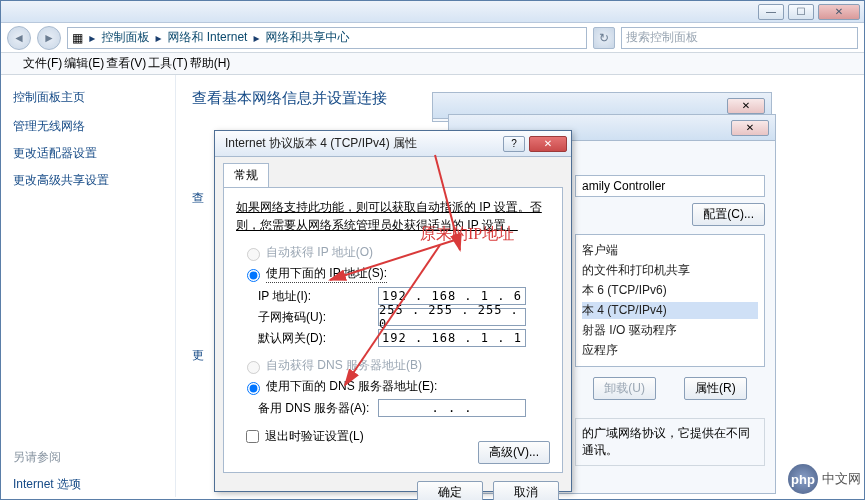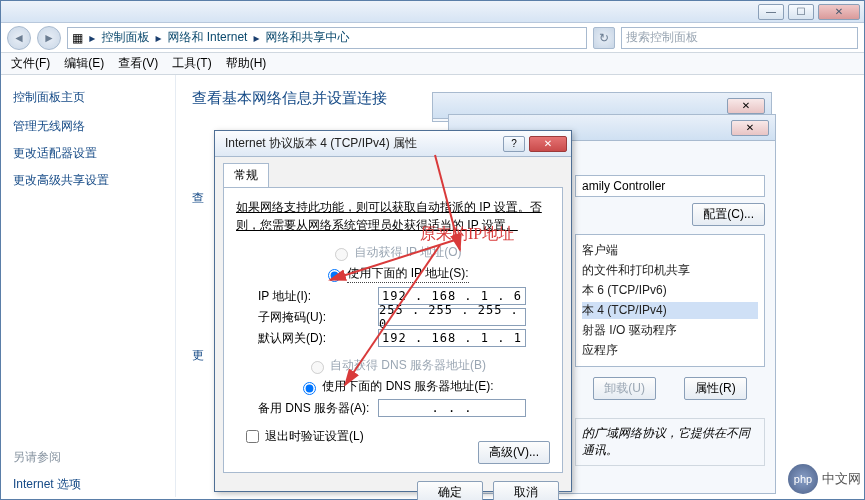--- a/index.html
+++ b/index.html
@@ -9,21 +9,21 @@
 .main-win { position: absolute; left: 0; top: 0; width: 865px; height: 500px; border: 1px solid #5a7ea8; background: #fff; }
 .titlebar { height: 22px; background: linear-gradient(#eef3fa,#d6e4f4); display: flex; justify-content: flex-end; align-items: center; padding-right: 4px; gap: 4px; border-bottom:1px solid #b8c8dc;}
 .winbtn { width: 26px; height: 16px; border:1px solid #8a9fb8; border-radius:2px; background:linear-gradient(#f8fbff,#d8e4f0); display:inline-flex; align-items:center; justify-content:center; font-size:10px; color:#45586e;}
 .winbtn.close{ width:42px; background:linear-gradient(#f0c8c8,#d99a9a);}
 .navbar { height:30px; display:flex; align-items:center; padding:0 6px; gap:6px; border-bottom:1px solid #d0d8e0;}
 .navarrow{width:24px;height:24px;border-radius:12px;background:radial-gradient(#e8eef6,#c8d6e6);border:1px solid #a8bacf;display:inline-flex;align-items:center;justify-content:center;color:#6b7d92;}
 .addr{flex:0 0 520px;height:22px;border:1px solid #a8bacf;display:flex;align-items:center;padding:0 4px;gap:6px;}
 .addr .crumb{color:#0c4a6e;}
 .addr .sep{color:#1a3e6e;}
 .search{flex:1;height:22px;border:1px solid #a8bacf;display:flex;align-items:center;padding:0 4px;color:#9aa6b3;}
-.menubar{height:22px;display:flex;align-items:center;gap:14px;padding:0 10px;background:#f7f9fc;border-bottom:1px solid #d0d8e0;}
+.menubar{height:22px;display:flex;align-items:center;gap:2px;padding:0 22px;background:#f7f9fc;border-bottom:1px solid #d0d8e0;}
 .content{display:flex;height:calc(100% - 76px);}
 .sidebar{width:175px;padding:14px 12px;color:#154a86;border-right:1px solid #e6ecf3;}
 .sidebar .hdr{color:#154a86;font-weight:normal;margin-bottom:12px;}
 .sidebar a{display:block;color:#154a86;margin:10px 0;text-decoration:none;}
 .sidebar .also{color:#8a96a3;margin-top:260px;}
 .main{flex:1;padding:14px 16px;}
 .main h3{color:#154a86;font-size:15px;font-weight:normal;margin:0 0 10px 0;}
 
 
 .bgdlg{position:absolute;border:1px solid #a8bacf;background:#f5f8fc;}
@@ -39,39 +39,39 @@
 .dlg{position:absolute;left:214px;top:130px;width:358px;height:362px;border:1px solid #4f6f95;background:#f2f2f2;box-shadow:2px 2px 6px rgba(0,0,0,.25);}
 .dlg .dtb{height:26px;background:linear-gradient(#fbfcfe,#dfe9f5);display:flex;align-items:center;justify-content:space-between;padding:0 4px;border-bottom:1px solid #a8bacf;}
 .dlg .dtitle{padding-left:6px;color:#222;}
 .dlg .dbtns{display:flex;gap:4px;}
 .dlg .helpbtn{width:22px;height:16px;border:1px solid #8a9fb8;border-radius:2px;background:linear-gradient(#f8fbff,#d8e4f0);display:inline-flex;align-items:center;justify-content:center;font-size:10px;}
 .dlg .closebtn{width:38px;height:16px;border:1px solid #9c3a3a;border-radius:2px;background:linear-gradient(#e57373,#c94b4b);color:#fff;display:inline-flex;align-items:center;justify-content:center;font-size:10px;}
 .tabs{display:flex;margin:6px 0 0 8px;}
 .tab{padding:3px 10px;border:1px solid #a8bacf;border-bottom:none;background:#fff;margin-right:2px;}
 .tabbody{margin:0 8px 0 8px;border:1px solid #a8bacf;background:#fff;padding:10px 12px 8px 12px;height:286px;position:relative;}
 .note{line-height:1.5;margin-bottom:10px;text-decoration:underline;}
-.radio-row{display:flex;align-items:center;margin:4px 0 4px 6px;justify-content:center;}
+.radio-row{display:flex;align-items:center;margin:4px 0 4px 6px;}
 .radio-row input{margin-right:6px;}
 .radio-row.disabled{color:#9aa6b3;}
 .dotted{border-bottom:1px dotted #444;}
 .field{display:flex;align-items:center;margin:3px 0 3px 22px;}
 .field label{width:120px;}
 .ipbox{width:148px;height:18px;border:1px solid #8a9fb8;display:flex;align-items:center;justify-content:center;font-family:monospace;letter-spacing:1px;background:#fff;}
 .chk-row{display:flex;align-items:center;margin-top:10px;margin-left:6px;}
 .chk-row input{margin-right:6px;}
 .advrow{position:absolute;right:12px;bottom:8px;}
 .dlgbtns{display:flex;justify-content:flex-end;gap:10px;padding:8px 12px;}
 
 
 .anno{position:absolute;color:#d93a3a;font-size:16px;font-family:"SimSun",serif;}
 svg.ann{position:absolute;pointer-events:none;}
 
 
 .watermark{position:absolute;right:4px;bottom:6px;display:flex;align-items:center;gap:4px;}
-.phpball{width:30px;height:30px;border-radius:15px;background:radial-gradient(#8aa0c8,#4a5f87);color:#fff;display:flex;align-items:center;justify-content:center;font-weight:normal;font-size:11px;}
+.phpball{width:30px;height:30px;border-radius:15px;background:radial-gradient(#8aa0c8,#4a5f87);color:#fff;display:flex;align-items:center;justify-content:center;font-weight:bold;font-size:13px;}
 .phptxt{color:#555;font-size:13px;}
 </style>
 </head>
 <body>
 
 <div class="main-win">
   <div class="titlebar">
     <span class="winbtn">—</span>
     <span class="winbtn">☐</span>
     <span class="winbtn close">✕</span>
@@ -140,21 +140,21 @@
     <div class="row">的文件和打印机共享</div>
     <div class="row">本 6 (TCP/IPv6)</div>
     <div class="row" style="background:#cfe0f6;">本 4 (TCP/IPv4)</div>
     <div class="row">射器 I/O 驱动程序</div>
     <div class="row">应程序</div>
   </div>
   <div style="display:flex;gap:28px;margin-top:10px;justify-content:center;">
     <span class="btn" style="color:#9aa6b3;">卸载(U)</span>
     <span class="btn">属性(R)</span>
   </div>
-  <div style="margin-top:18px;border:1px solid #d0d8e0;padding:6px;font-style:italic;">
+  <div style="margin-top:18px;border:1px solid #d0d8e0;padding:6px;">
     <div>的广域网络协议，它提供在不同</div>
     <div>通讯。</div>
   </div>
 </div>
 
 <div class="dlg">
   <div class="dtb">
     <span class="dtitle">Internet 协议版本 4 (TCP/IPv4) 属性</span>
     <div class="dbtns">
       <span class="helpbtn">?</span>

